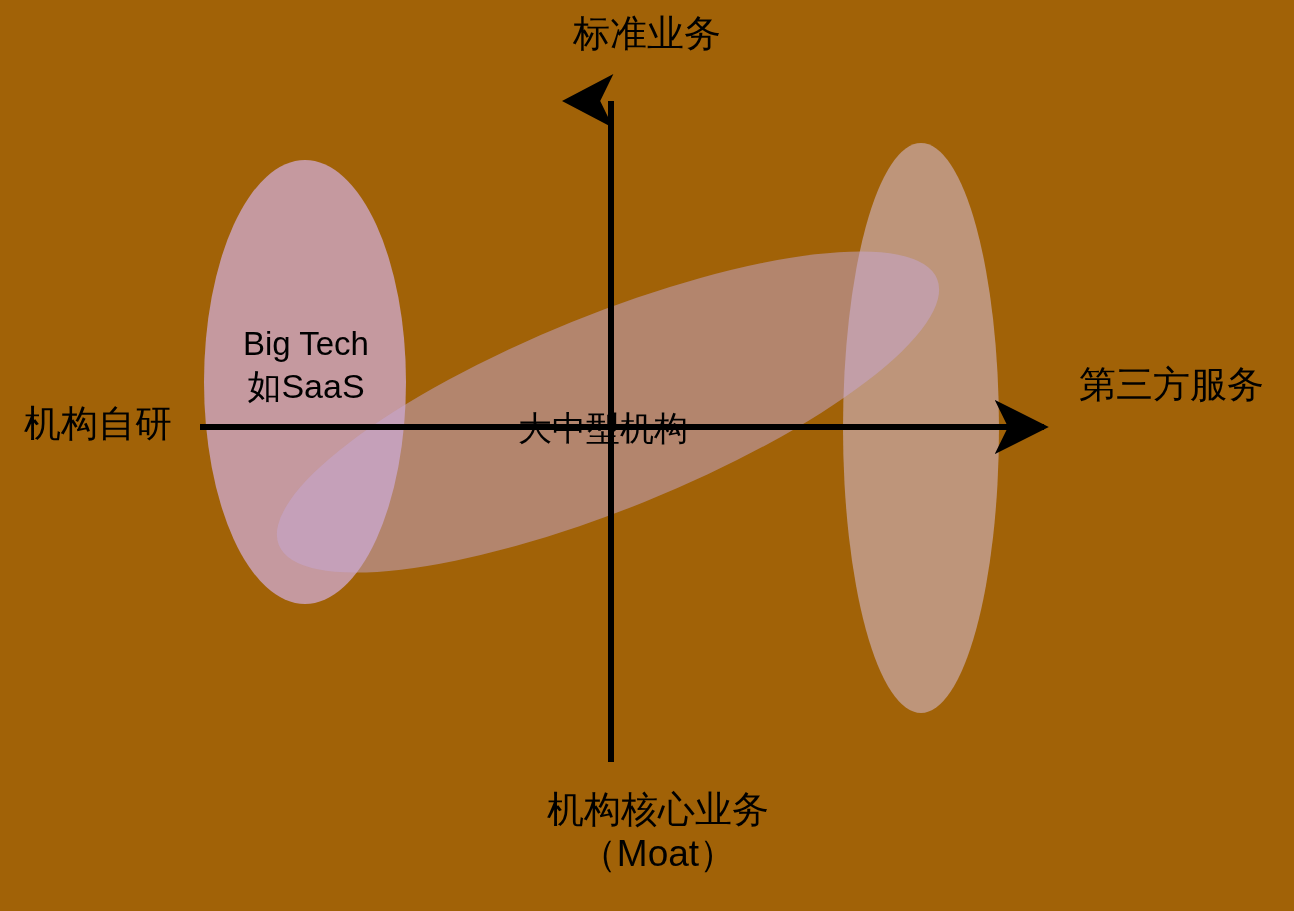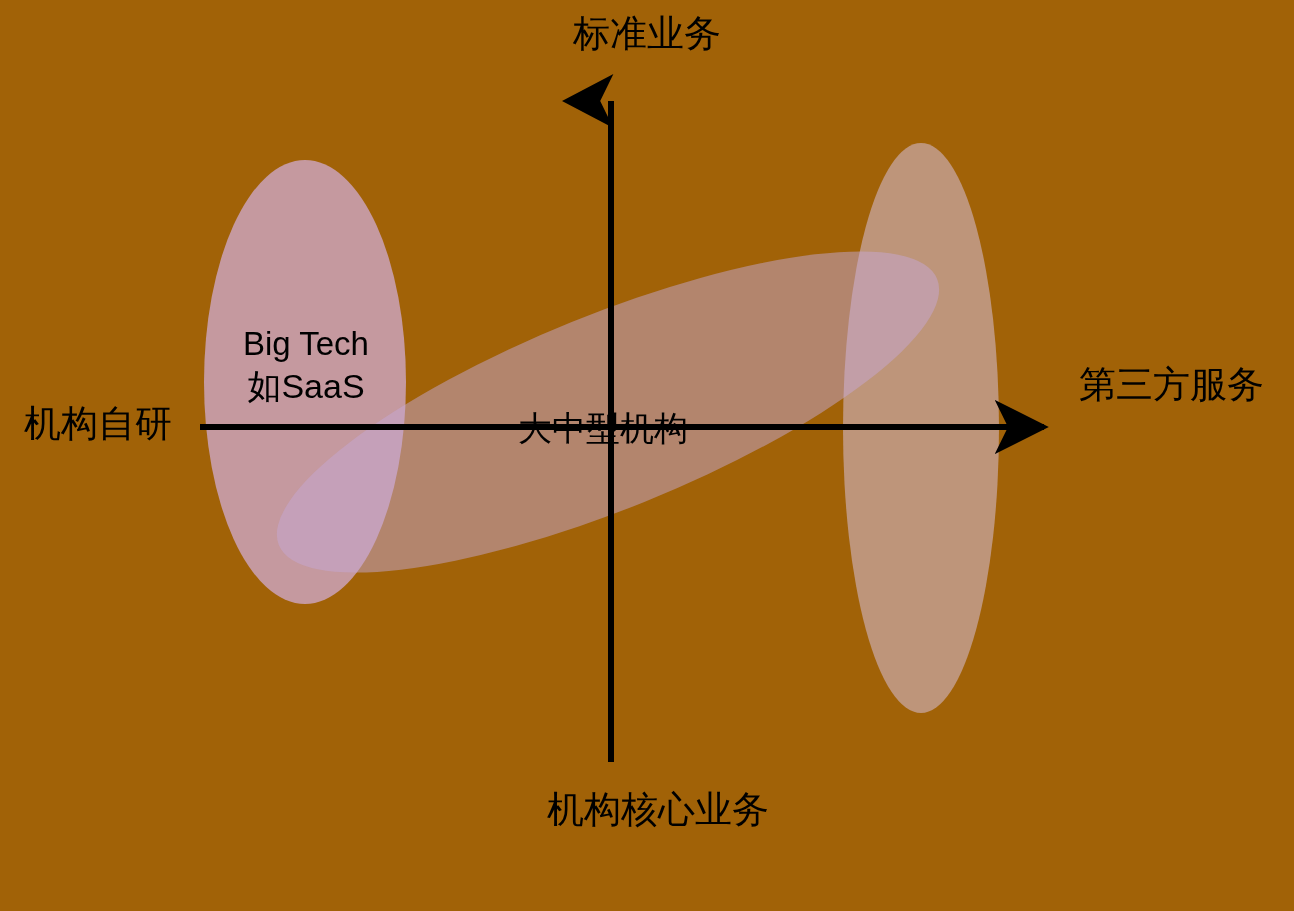--- a/index.html
+++ b/index.html
@@ -126,20 +126,21 @@
   <div class="axis-label" id="label-left">
     <span>机构自研</span>
   </div>
 
   <div class="axis-label" id="label-right">
     <span class="line1">第三方服务</span>
   </div>
 
   <div class="axis-label" id="label-bottom">
     <span class="line1">机构核心业务</span>
+    <span class="line2">（Moat）</span>
   </div>
 
   <div class="cluster-label" id="cluster-bigtech">
     <span class="line1">Big Tech</span>
     <span class="line2">如SaaS</span>
   </div>
 
   <div class="cluster-label" id="cluster-mid">
     <span>大中型机构</span>
   </div>

